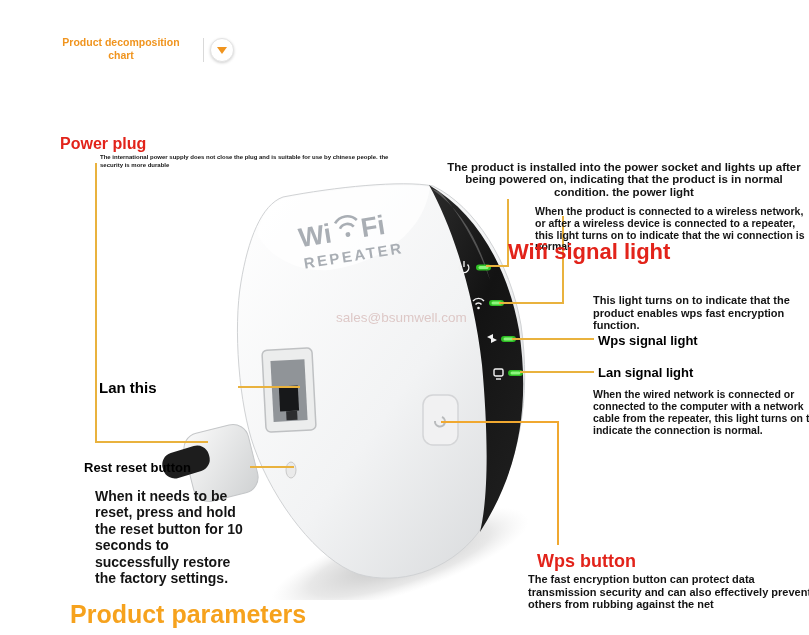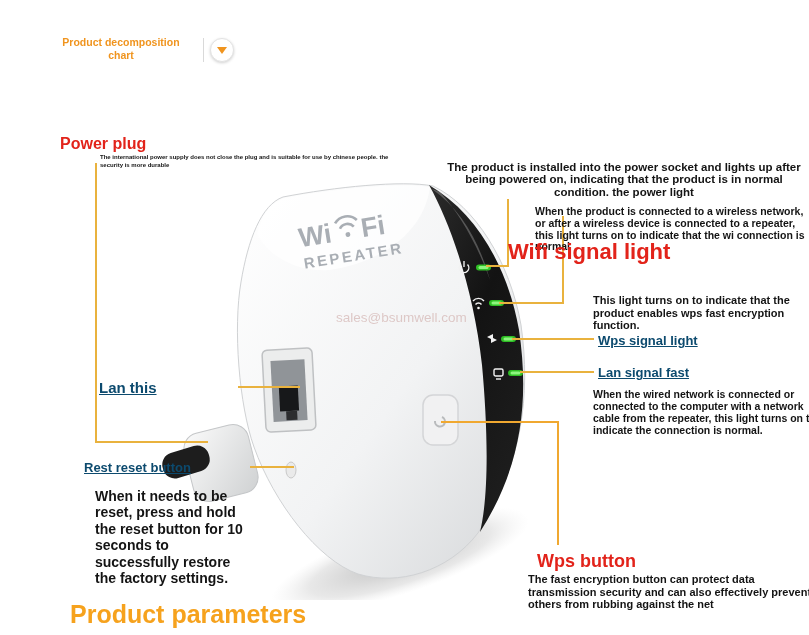--- a/index.html
+++ b/index.html
@@ -12,21 +12,21 @@
   .hdr-title{left:50px;top:36px;width:142px;text-align:center;font-size:10.5px;font-weight:bold;
     color:#F0941E;line-height:1.2;z-index:8;}
   .hdr-divider{left:203px;top:38px;width:1px;height:24px;background:#d9d9d9;z-index:8;}
   .hdr-btn{left:210px;top:38px;width:22px;height:22px;border-radius:50%;background:#fff;
     border:1px solid #e3e3e3;box-shadow:0 1px 3px rgba(0,0,0,.18);z-index:8;display:flex;
     align-items:center;justify-content:center;cursor:pointer;}
   .tri-down{width:0;height:0;border-left:5px solid transparent;border-right:5px solid transparent;
     border-top:7px solid #F0941E;}
   
   .red-title{color:#E2231A;font-weight:bold;z-index:7;white-space:nowrap;}
-  .red-label{color:#0c4a6e;font-weight:bold;z-index:7;white-space:nowrap;text-decoration:underline;}
+  .red-label{color:#000000;font-weight:bold;z-index:7;white-space:nowrap;}
   .dark-text{color:#141414;font-weight:bold;z-index:7;}
   .orange-title{color:#F6A21D;font-weight:bold;z-index:7;white-space:nowrap;}
   
   .line{background:#E9B23E;z-index:5;}
   .line.bright{background:#F0A830;}
   svg text{font-family:"Liberation Sans","DejaVu Sans",sans-serif;}
 </style>
 </head>
 <body>
 
@@ -159,21 +159,21 @@
   <div class="abs dark-text" style="left:100px;top:153px;width:300px;font-size:6px;line-height:1.4;">The international power supply does not close the plug and is suitable for use by chinese people. the security is more durable</div>
 
   <div class="abs dark-text" style="left:442px;top:161px;width:364px;font-size:11.5px;line-height:1.08;text-align:center;">The product is installed into the power socket and lights up after being powered on, indicating that the product is in normal condition. the power light</div>
 
   <div class="abs dark-text" style="left:535px;top:206px;width:272px;font-size:10.5px;line-height:1.12;">When the product is connected to a wireless network, or after a wireless device is connected to a repeater, this light turns on to indicate that the wi connection is normal</div>
   <div class="abs red-title" style="left:508px;top:239px;font-size:22px;">Wifi signal light</div>
 
   <div class="abs dark-text" style="left:593px;top:294px;width:222px;font-size:11px;line-height:1.14;">This light turns on to indicate that the product enables wps fast encryption function.</div>
   <div class="abs red-label" style="left:598px;top:333px;font-size:13px;">Wps signal light</div>
 
-  <div class="abs red-label" style="left:598px;top:365px;font-size:13px;">Lan signal fast</div>
+  <div class="abs red-label" style="left:598px;top:365px;font-size:13px;">Lan signal light</div>
   <div class="abs dark-text" style="left:593px;top:389px;width:228px;font-size:10.5px;line-height:1.14;">When the wired network is connected or connected to the computer with a network cable from the repeater, this light turns on to indicate the connection is normal.</div>
 
   <div class="abs red-label" style="left:99px;top:379px;font-size:15px;">Lan this</div>
 
   <div class="abs red-label" style="left:84px;top:460px;font-size:13px;">Rest reset button</div>
   <div class="abs dark-text" style="left:95px;top:488px;width:150px;font-size:14px;line-height:1.17;">When it needs to be reset, press and hold the reset button for 10 seconds to successfully restore the factory settings.</div>
 
   <div class="abs red-title" style="left:537px;top:551px;font-size:18px;">Wps button</div>
   <div class="abs dark-text" style="left:528px;top:573px;width:284px;font-size:11px;line-height:1.15;">The fast encryption button can protect data transmission security and can also effectively prevent others from rubbing against the net</div>
 

